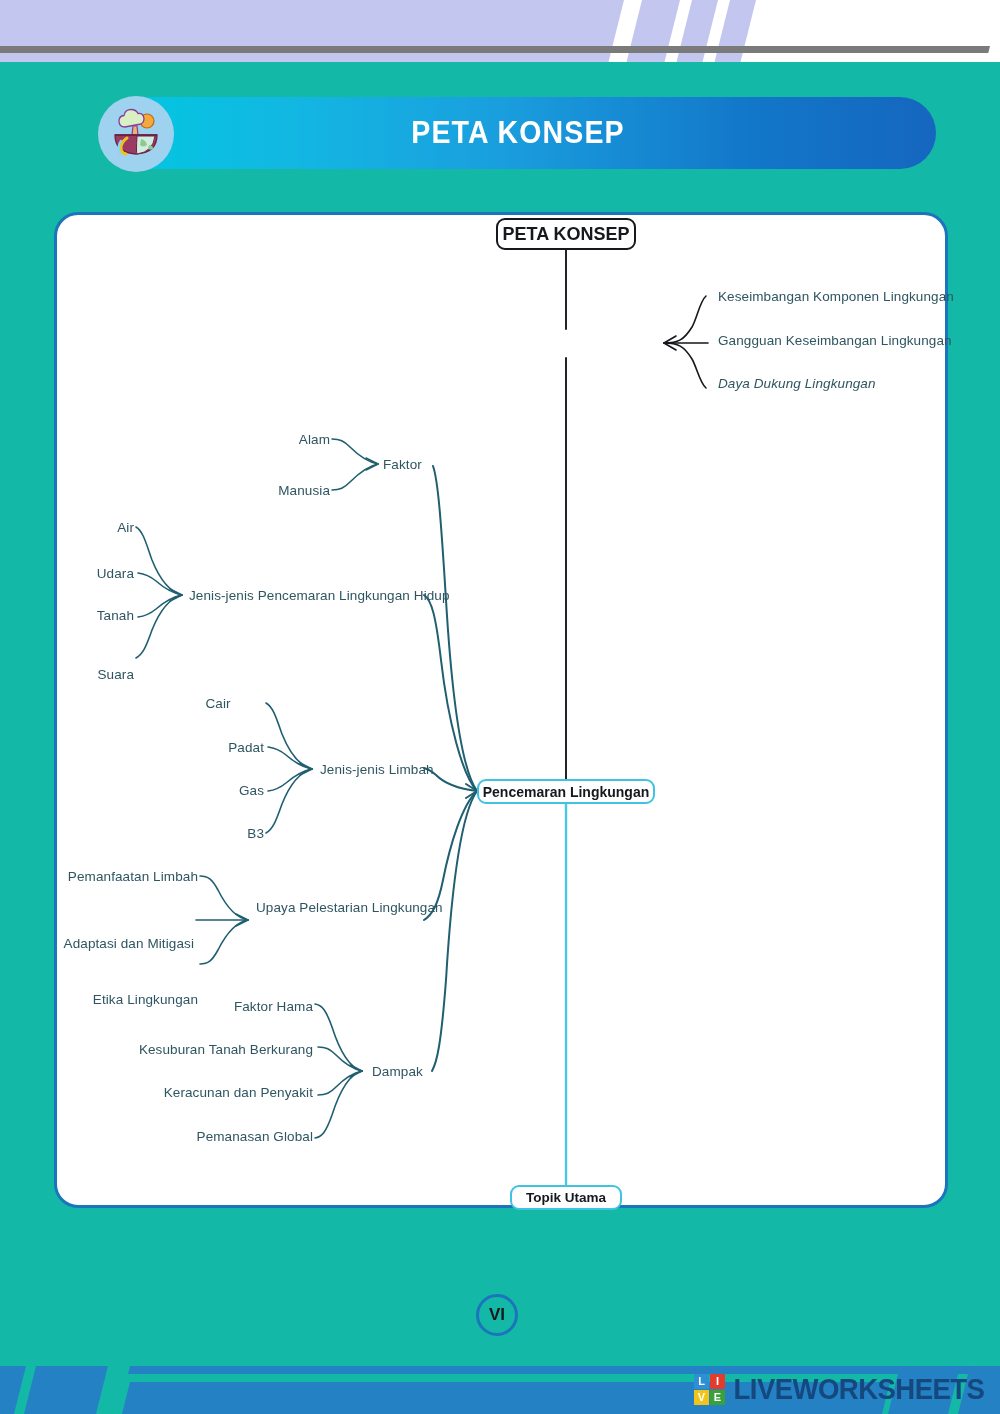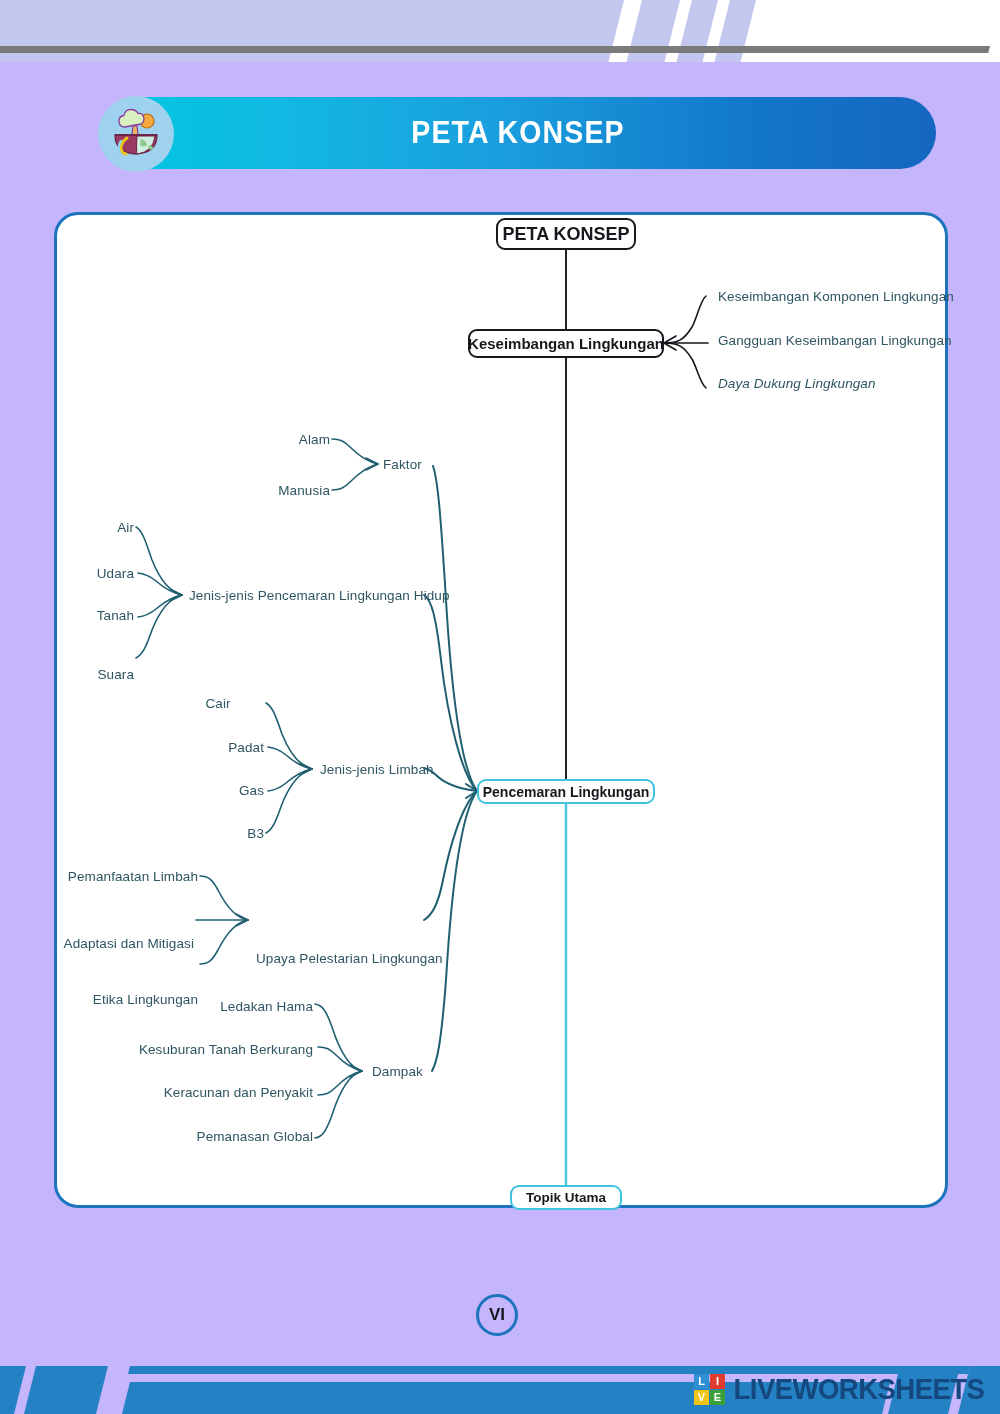--- a/index.html
+++ b/index.html
@@ -2,21 +2,21 @@
 <html><head>
 <meta charset="utf-8">
 <style>
   * { box-sizing: border-box; margin: 0; padding: 0; }
   html, body {
     width: 1000px; height: 1414px;
     background: #ffffff;
     font-family: "Liberation Sans", sans-serif;
     overflow: hidden;
   }
-  .page { position: relative; width: 1000px; height: 1414px; background: #c4b5fd; }
+  .page { position: relative; width: 1000px; height: 1414px; background: #14b8a6; }
 
   
   .top-deco { position: absolute; left: 0; top: 0; width: 1000px; height: 62px; overflow: hidden; }
   .top-band {
     position: absolute; left: -20px; top: 0; width: 1000px; height: 62px;
     background: #c3c7ef;
     transform: skewX(-14deg);
     transform-origin: top left;
   }
   .top-grayline {
@@ -217,21 +217,20 @@
     <g fill="none" stroke="#1f5f70" stroke-width="1.6" stroke-linecap="round">
       <path d="M362 1071 C 350 1068, 340 1052, 332 1027 C 326 1010, 322 1005, 315 1004"></path>
       <path d="M362 1071 C 352 1069, 344 1063, 336 1055 C 330 1049, 326 1047, 318 1047"></path>
       <path d="M362 1071 C 352 1073, 344 1079, 336 1087 C 330 1093, 326 1095, 318 1095"></path>
       <path d="M362 1071 C 350 1074, 340 1090, 332 1115 C 326 1132, 322 1137, 315 1138"></path>
       <path d="M362 1071 L 350 1065 M362 1071 L 350 1077"></path>
     </g>
   </svg>
 
   <div class="node node-dark n-peta">PETA KONSEP</div>
-  <div class="node node-dark n-keseim">Keseimbangan Lingkungan</div>
   <div class="node node-cyan n-pencem">Pencemaran Lingkungan</div>
   <div class="node node-cyan n-topik">Topik Utama</div>
 
   <div class="lbl" style="left:718px; top:289px;">Keseimbangan Komponen Lingkungan</div>
   <div class="lbl" style="left:718px; top:333px;">Gangguan Keseimbangan Lingkungan</div>
   <div class="lbl" style="left:718px; top:376px;font-style:italic;">Daya Dukung Lingkungan</div>
 
   <div class="lbl" style="left:383px; top:457px;">Faktor</div>
   <div class="lbl lbl-r" style="left:238px; top:432px; width:92px;">Alam</div>
   <div class="lbl lbl-r" style="left:238px; top:483px; width:92px;">Manusia</div>
@@ -241,27 +240,27 @@
   <div class="lbl lbl-r" style="left:42px; top:566px; width:92px;">Udara</div>
   <div class="lbl lbl-r" style="left:42px; top:608px; width:92px;">Tanah</div>
   <div class="lbl lbl-r" style="left:42px; top:651px; width:92px;margin-top:16px;">Suara</div>
 
   <div class="lbl" style="left:320px; top:762px;">Jenis-jenis Limbah</div>
   <div class="lbl lbl-r" style="left:172px; top:696px; width:92px;text-align:center;">Cair</div>
   <div class="lbl lbl-r" style="left:172px; top:740px; width:92px;">Padat</div>
   <div class="lbl lbl-r" style="left:172px; top:783px; width:92px;">Gas</div>
   <div class="lbl lbl-r" style="left:172px; top:826px; width:92px;">B3</div>
 
-  <div class="lbl" style="left:256px; top:951px;">Upaya Pelestarian Lingkungan</div>
+  <div class="lbl" style="left:256px; top:900px;">Upaya Pelestarian Lingkungan</div>
   <div class="lbl lbl-r" style="left:26px; top:869px; width:172px;">Pemanfaatan Limbah</div>
   <div class="lbl lbl-r" style="left:26px; top:913px; width:168px;margin-top:23px;">Adaptasi dan Mitigasi</div>
   <div class="lbl lbl-r" style="left:26px; top:992px; width:172px;">Etika Lingkungan</div>
 
   <div class="lbl" style="left:372px; top:1064px;">Dampak</div>
-  <div class="lbl lbl-r" style="left:105px; top:999px; width:208px;">Ledakan Hama</div>
+  <div class="lbl lbl-r" style="left:105px; top:999px; width:208px;">Faktor Hama</div>
   <div class="lbl lbl-r" style="left:105px; top:1042px; width:208px;">Kesuburan Tanah Berkurang</div>
   <div class="lbl lbl-r" style="left:105px; top:1085px; width:208px;">Keracunan dan Penyakit</div>
   <div class="lbl lbl-r" style="left:105px; top:1129px; width:208px;">Pemanasan Global</div>
 
   <div class="pagenum">VI</div>
 
   <div class="bot-deco">
     <div class="bshape b1"></div>
     <div class="bshape b2"></div>
     <div class="bshape b3"></div>

